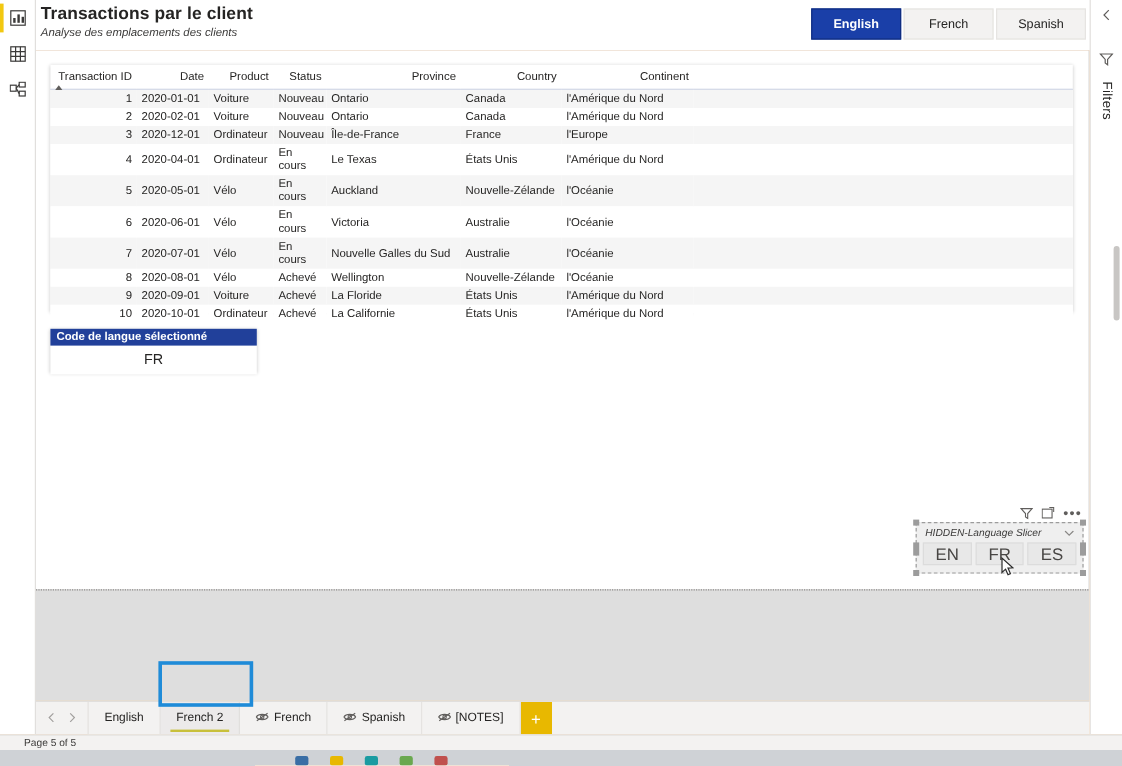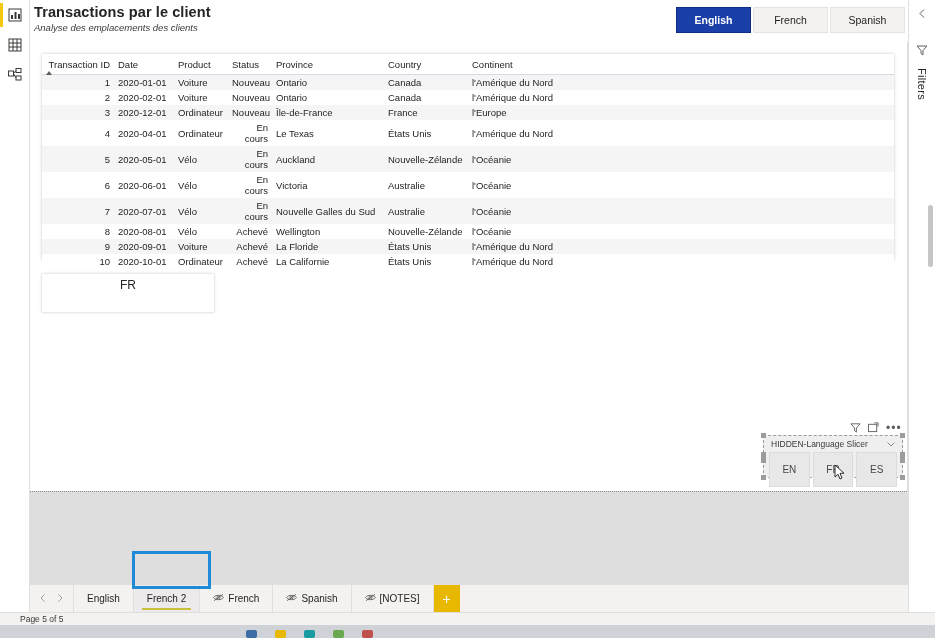--- a/index.html
+++ b/index.html
@@ -75,41 +75,41 @@
     background: #ffffff;
     box-shadow: 0 0 3px rgba(0,0,0,.22);
   }
   .tbl-title {
     height: 15px; background: #21409a; color: #ffffff;
     font-size: 10px; font-weight: bold; line-height: 15px; padding-left: 6px;
   }
   table.grid { width: 100%; border-collapse: collapse; table-layout: fixed; }
   table.grid th {
     font-size: 9.5px; font-weight: normal; color: #252423;
-    text-align: left; padding: 5px 4px 4px 4px;
+    text-align: right; padding: 5px 4px 4px 4px;
     border-bottom: 1px solid #d6dbe8; vertical-align: top;
   }
   table.grid th.num { text-align: right; position: relative; }
   .sort-caret {
     position: absolute; left: 4px; bottom: -1px;
     width: 0; height: 0;
     border-left: 3px solid transparent; border-right: 3px solid transparent;
     border-bottom: 4px solid #605e5c;
   }
   table.grid td {
     font-size: 9.5px; color: #252423; padding: 2px 4px; height: 14px;
   }
   table.grid td.num { text-align: right; }
   table.grid tbody tr:nth-child(odd) { background: #f5f5f5; }
   table.grid tbody tr:nth-child(even) { background: #ffffff; }
 
   .c-id   { width: 72px; margin-left: 35px; }
   .c-date { width: 60px; }
   .c-prod { width: 54px; }
-  .c-stat { width: 44px; text-align: right; }
+  .c-stat { width: 44px; }
   .c-prov { width: 112px; }
   .c-ctry { width: 84px; }
   .c-cont { width: 110px; }
   .c-pad  { width: auto; }
 
   
   .card-visual {
     position: absolute; left: 12px; top: 232px; width: 172px; height: 38px;
     background: #ffffff; box-shadow: 0 0 3px rgba(0,0,0,.22);
   }
@@ -139,26 +139,26 @@
   .handle { position: absolute; width: 5px; height: 11px; background: #9c9c9c; }
   .h-l { left: -3px; top: 16px; }
   .h-r { right: -3px; top: 16px; }
   .h-tl { left: -3px; top: -3px; width: 5px; height: 5px; }
   .h-tr { right: -3px; top: -3px; width: 5px; height: 5px; }
   .h-bl { left: -3px; bottom: -3px; width: 5px; height: 5px; }
   .h-br { right: -3px; bottom: -3px; width: 5px; height: 5px; }
 
   .slicer-label {
     display: flex; justify-content: space-between; align-items: center;
-    font-size: 8.5px; color: #3b3a39; padding: 0 2px 3px 2px;
+    font-size: 8.5px; color: #3b3a39; padding: 0 2px 3px 2px; font-style: italic;
   }
   .slicer-btns { display: flex; gap: 3px; }
   .slicer-btn {
-    flex: 1; height: 35px; background: #e8e8e8; border: 1px solid #dcdcdc;
-    font-size: 10px; color: #484644;
+    flex: 1; height: 19px; background: #e8e8e8; border: 1px solid #dcdcdc;
+    font-size: 14px; color: #484644;
     display: flex; align-items: center; justify-content: center;
   }
   .cursor { position: absolute; left: 70px; top: 28px; }
 
   
   .right-rail {
     position: absolute; right: 0; top: 0; width: 27px; height: 612px;
     background: #ffffff; border-left: 1px solid #e1dfdd;
   }
   .rr-chev {
@@ -395,20 +395,21 @@
                 <td class="c-prov">La Californie</td>
                 <td class="c-ctry">États Unis</td>
                 <td class="c-cont">l'Amérique du Nord</td>
                 <td class="c-pad"></td>
               </tr>
             </tbody>
         </table>
       </div>
 
       <div class="card-visual">
+        <div class="card-title">Code de langue sélectionné</div>
         <div class="card-value">FR</div>
       </div>
 
       <div class="slicer-wrap">
         <div class="slicer-hdr">
           <span>
             <svg width="11" height="11" viewBox="0 0 12 12">
                 <path d="M1 2h10L7 6.5V11L5 9.5V6.5z" fill="none" stroke="#605e5c" stroke-width="1"></path>
               </svg>
           </span>

